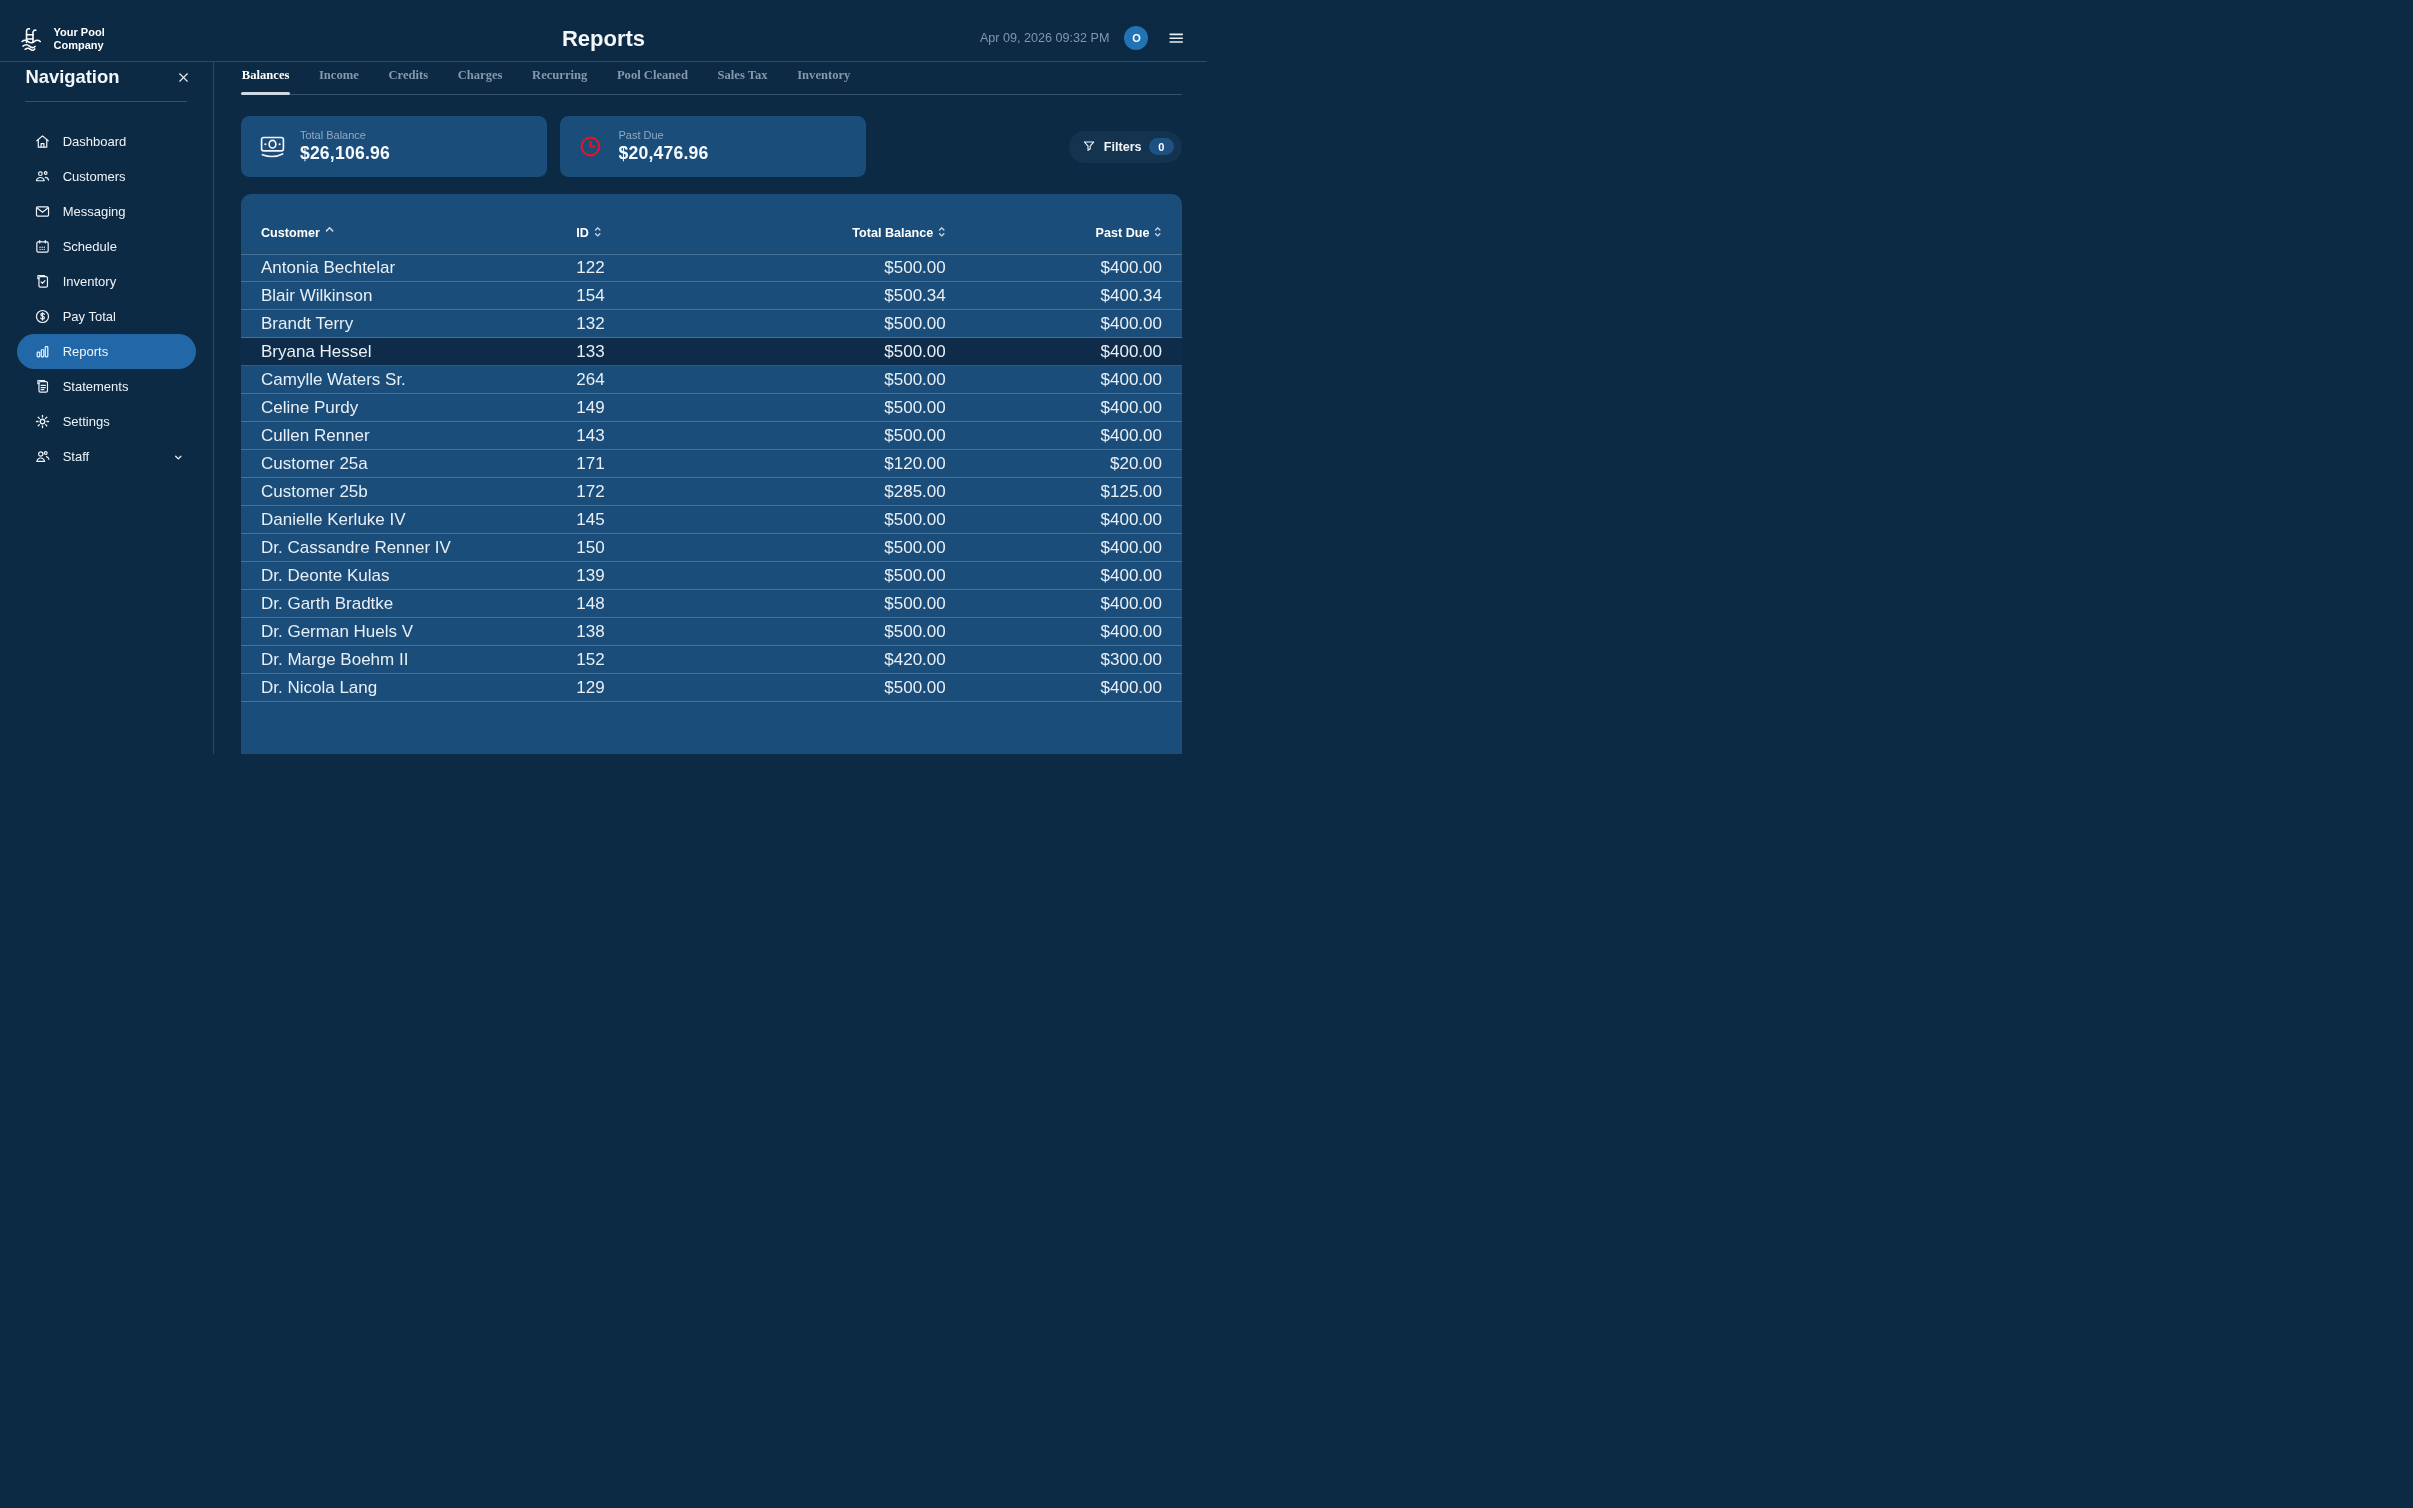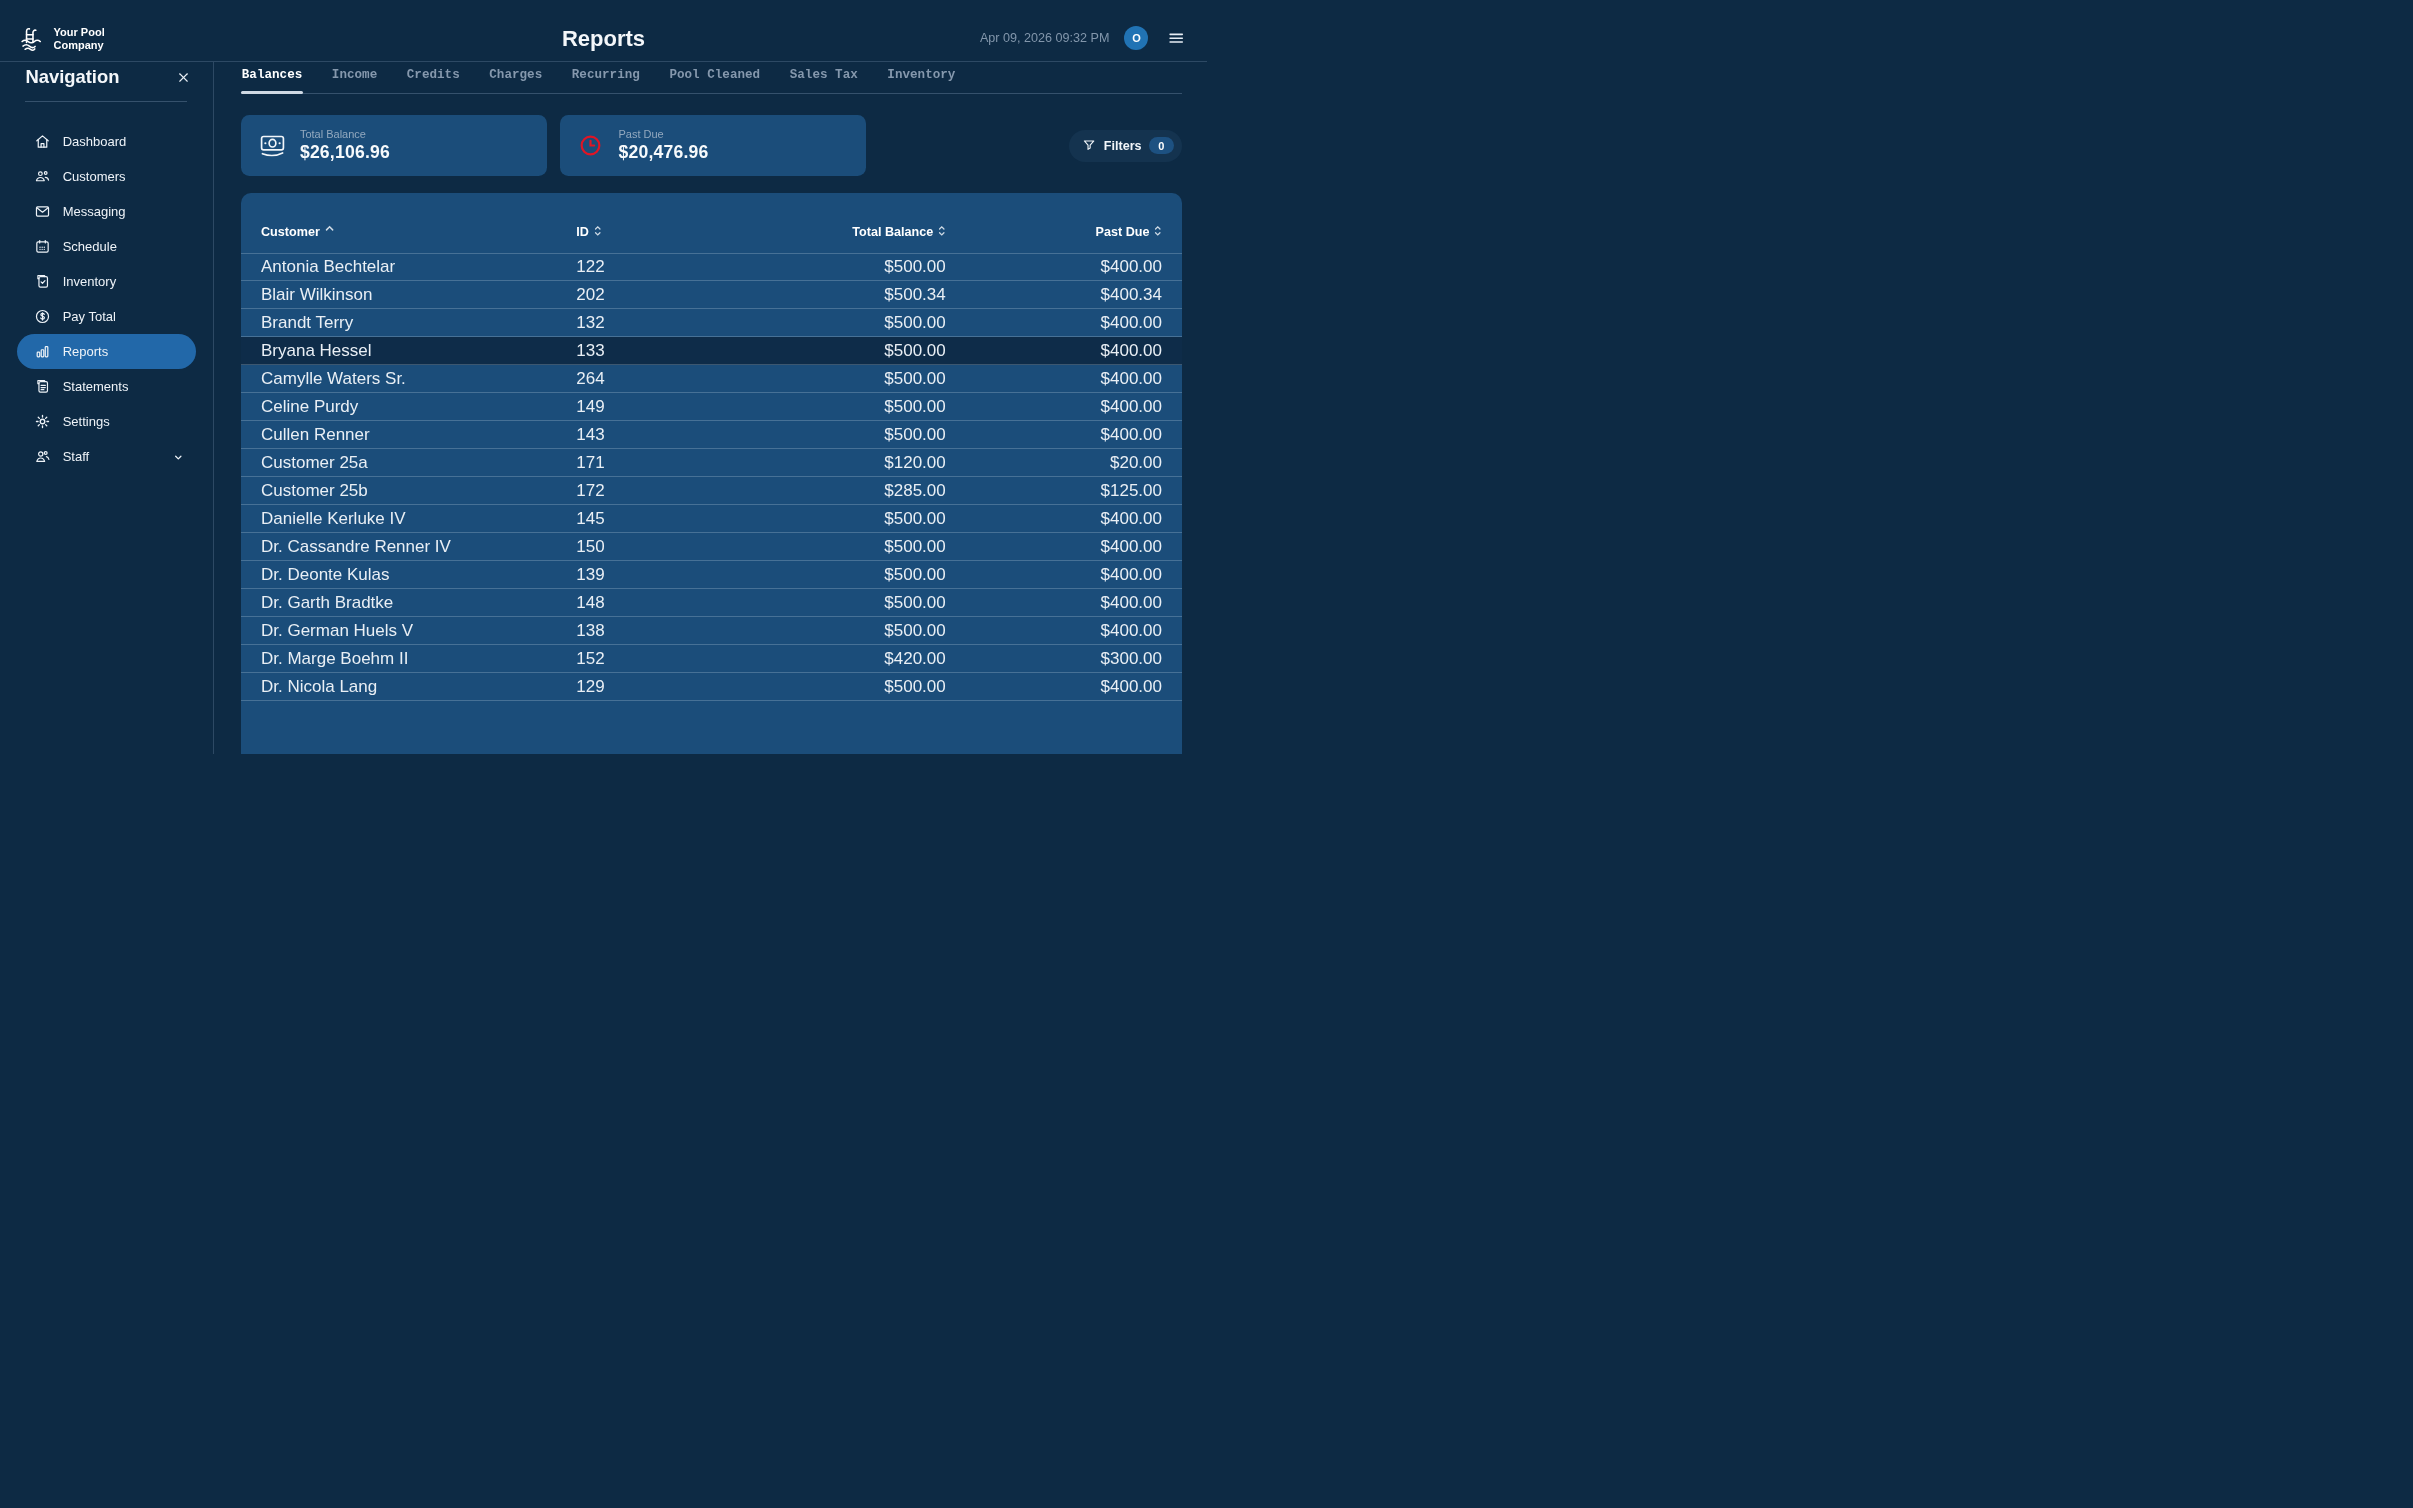--- a/index.html
+++ b/index.html
@@ -57,21 +57,21 @@
 
   
   .main { position:absolute; top:46px; left:214px; right:0; bottom:0; padding:0 25px 0 27px; }
 
   .tabs {
     margin-top:17px; display:flex; gap:28px; align-items:flex-end;
     border-bottom:0.8px solid rgba(130,155,182,0.35);
   }
   .tab {
     background:none; border:none; cursor:pointer;
-    font-family:Liberation Mono, monospace; font-size:12.6px; font-weight:bold; color:#8598ad;
+    font-family:Liberation Serif, serif; font-size:12.6px; font-weight:bold; color:#8598ad;
     padding:5px 0.8px 11px 0.8px; position:relative;
   }
   .tab.active { color:#ffffff; }
   .tab.active::after {
     content:""; position:absolute; left:0; right:0; bottom:-0.8px; height:2.5px;
     background:#cfd9e4; border-radius:1.7px;
   }
 
   .cards-row { margin-top:21px; display:flex; align-items:center; gap:12.6px; }
   .card {
@@ -361,21 +361,21 @@
       </div>
     <div id="tbody">
         <div class="trow">
           <span class="cell">Antonia Bechtelar</span>
           <span class="cell">122</span>
           <span class="cell right">$500.00</span>
           <span class="cell right">$400.00</span>
         </div>
         <div class="trow">
           <span class="cell">Blair Wilkinson</span>
-          <span class="cell">202</span>
+          <span class="cell">154</span>
           <span class="cell right">$500.34</span>
           <span class="cell right">$400.34</span>
         </div>
         <div class="trow">
           <span class="cell">Brandt Terry</span>
           <span class="cell">132</span>
           <span class="cell right">$500.00</span>
           <span class="cell right">$400.00</span>
         </div>
         <div class="trow highlight">

